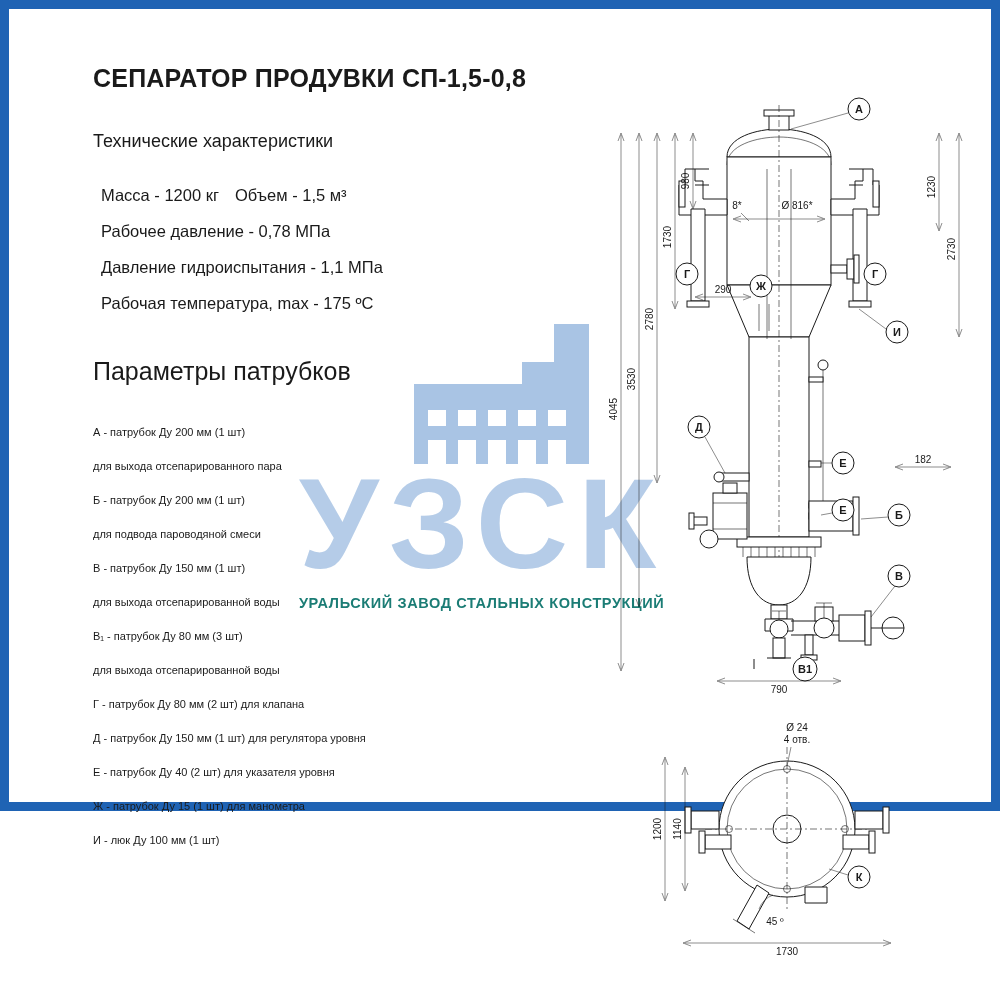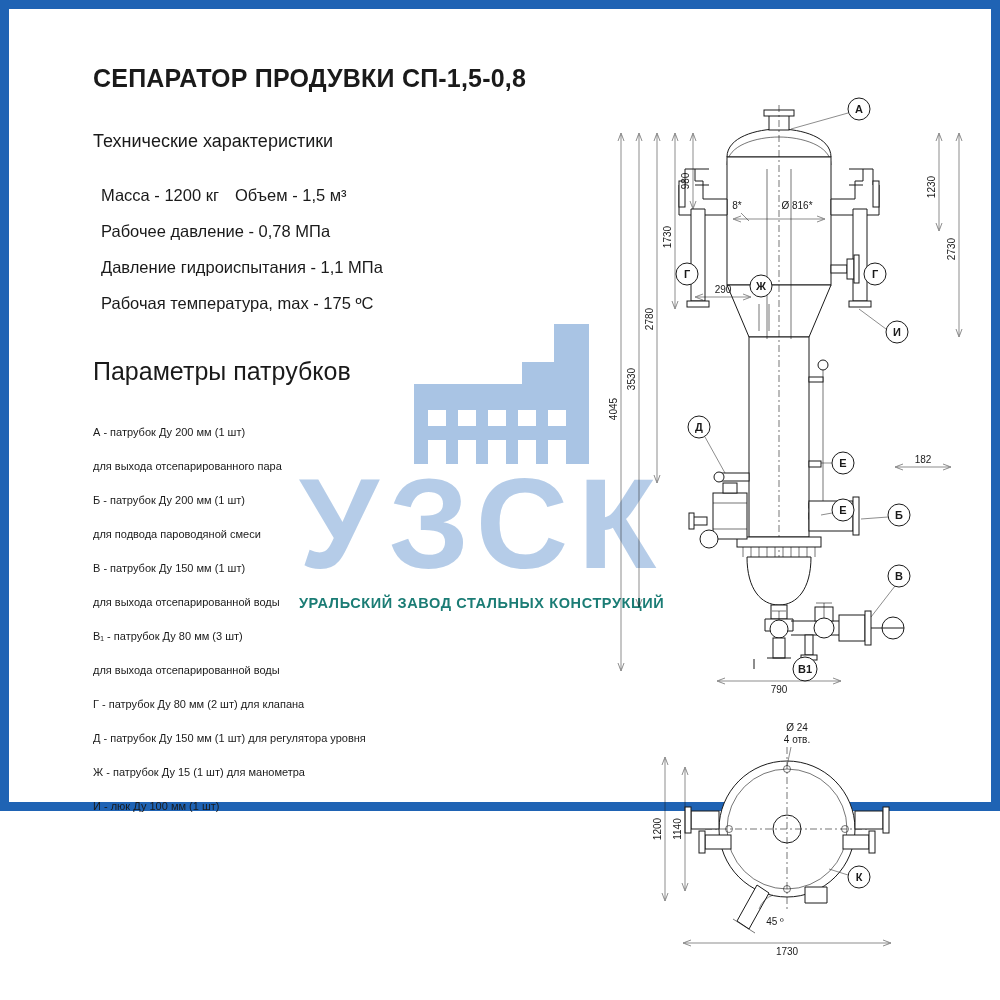--- a/index.html
+++ b/index.html
@@ -92,20 +92,21 @@
     <div class="nz-line">А - патрубок Ду 200 мм (1 шт)</div>
     <div class="nz-line">для выхода отсепарированного пара</div>
     <div class="nz-line">Б - патрубок Ду 200 мм (1 шт)</div>
     <div class="nz-line">для подвода пароводяной смеси</div>
     <div class="nz-line">В - патрубок Ду 150 мм (1 шт)</div>
     <div class="nz-line">для выхода отсепарированной воды</div>
     <div class="nz-line">В₁ - патрубок Ду 80 мм (3 шт)</div>
     <div class="nz-line">для выхода отсепарированной воды</div>
     <div class="nz-line">Г - патрубок Ду 80 мм (2 шт) для клапана</div>
     <div class="nz-line">Д - патрубок Ду 150 мм (1 шт) для регулятора уровня</div>
+    <div class="nz-line">Е - патрубок Ду 40 (2 шт) для указателя уровня</div>
     <div class="nz-line">Ж - патрубок Ду 15 (1 шт) для манометра</div>
     <div class="nz-line">И - люк Ду 100 мм (1 шт)</div>
   </div>
 
   <div id="wm">
     <svg class="factory" viewBox="0 0 175 140">
       <path d="M0,60 L0,140 L175,140 L175,0 L140,0 L140,38 L108,38 L108,60 Z" fill="#a9c4e4"></path>
       <g fill="#ffffff">
         <rect x="14" y="86" width="18" height="16"></rect>
         <rect x="44" y="86" width="18" height="16"></rect>

